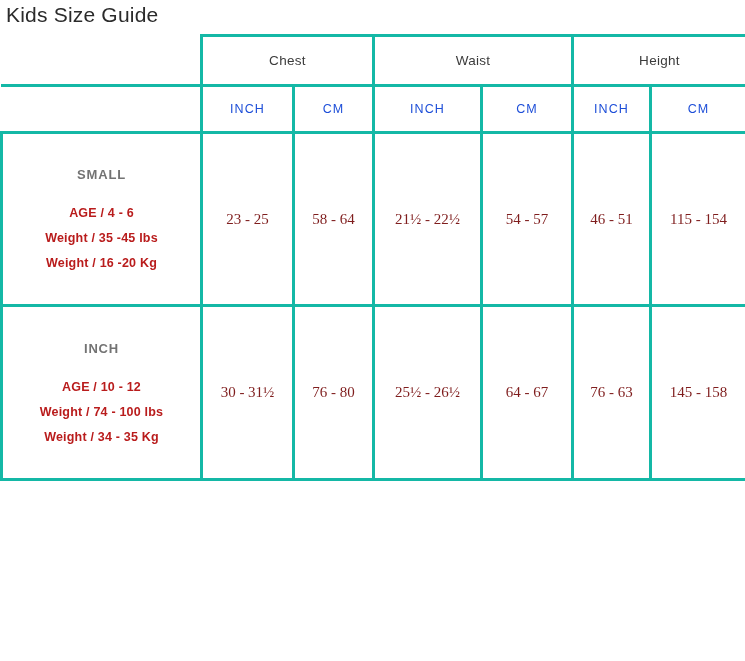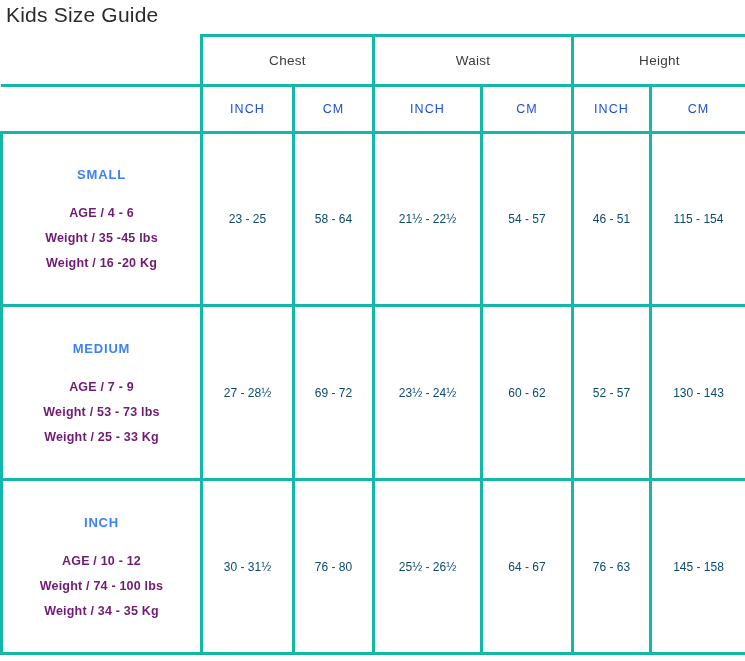--- a/index.html
+++ b/index.html
@@ -56,34 +56,35 @@
   }
   .label-cell {
     padding: 16px 10px;
     line-height: 25px;
     text-align: center;
   }
   .size-name {
     font-size: 13px;
     font-weight: bold;
     letter-spacing: 0.8px;
-    color: #3b82f6;
+    color: #737373;
     margin-bottom: 14px;
   }
   .detail {
     font-size: 12.5px;
     font-weight: bold;
-    color: #701a75;
+    color: #b91c1c;
     letter-spacing: 0.2px;
     line-height: 25px;
   }
   .val {
-    font-size: 12px;
-    color: #0c4a6e;
+    font-size: 15px;
+    color: #7f1d1d;
     height: 170px;
+    font-family: Liberation Serif, serif;
   }
   .corner {
     border-left: 1px solid #ffffff !important;
     border-top: 1px solid #ffffff !important;
   }
   .corner-left {
     border-left: 1px solid #ffffff !important;
   }
   .row-small .val { height: 170px; }
   .row-medium .val { height: 171px; }
@@ -133,34 +134,20 @@
           <div class="detail">Weight / 16 -20 Kg</div>
         </td>
         <td class="val">23 - 25</td>
         <td class="val">58 - 64</td>
         <td class="val">21½ - 22½</td>
         <td class="val">54 - 57</td>
         <td class="val">46 - 51</td>
         <td class="val">115 - 154</td>
       </tr>
 
-      <tr class="row-medium">
-        <td class="label-cell">
-          <div class="size-name">MEDIUM</div>
-          <div class="detail">AGE / 7 - 9</div>
-          <div class="detail">Weight / 53 - 73 lbs</div>
-          <div class="detail">Weight / 25 - 33 Kg</div>
-        </td>
-        <td class="val">27 - 28½</td>
-        <td class="val">69 - 72</td>
-        <td class="val">23½ - 24½</td>
-        <td class="val">60 - 62</td>
-        <td class="val">52 - 57</td>
-        <td class="val">130 - 143</td>
-      </tr>
 
       <tr class="row-large">
         <td class="label-cell">
           <div class="size-name">INCH</div>
           <div class="detail">AGE / 10 - 12</div>
           <div class="detail">Weight / 74 - 100 lbs</div>
           <div class="detail">Weight / 34 - 35 Kg</div>
         </td>
         <td class="val">30 - 31½</td>
         <td class="val">76 - 80</td>

